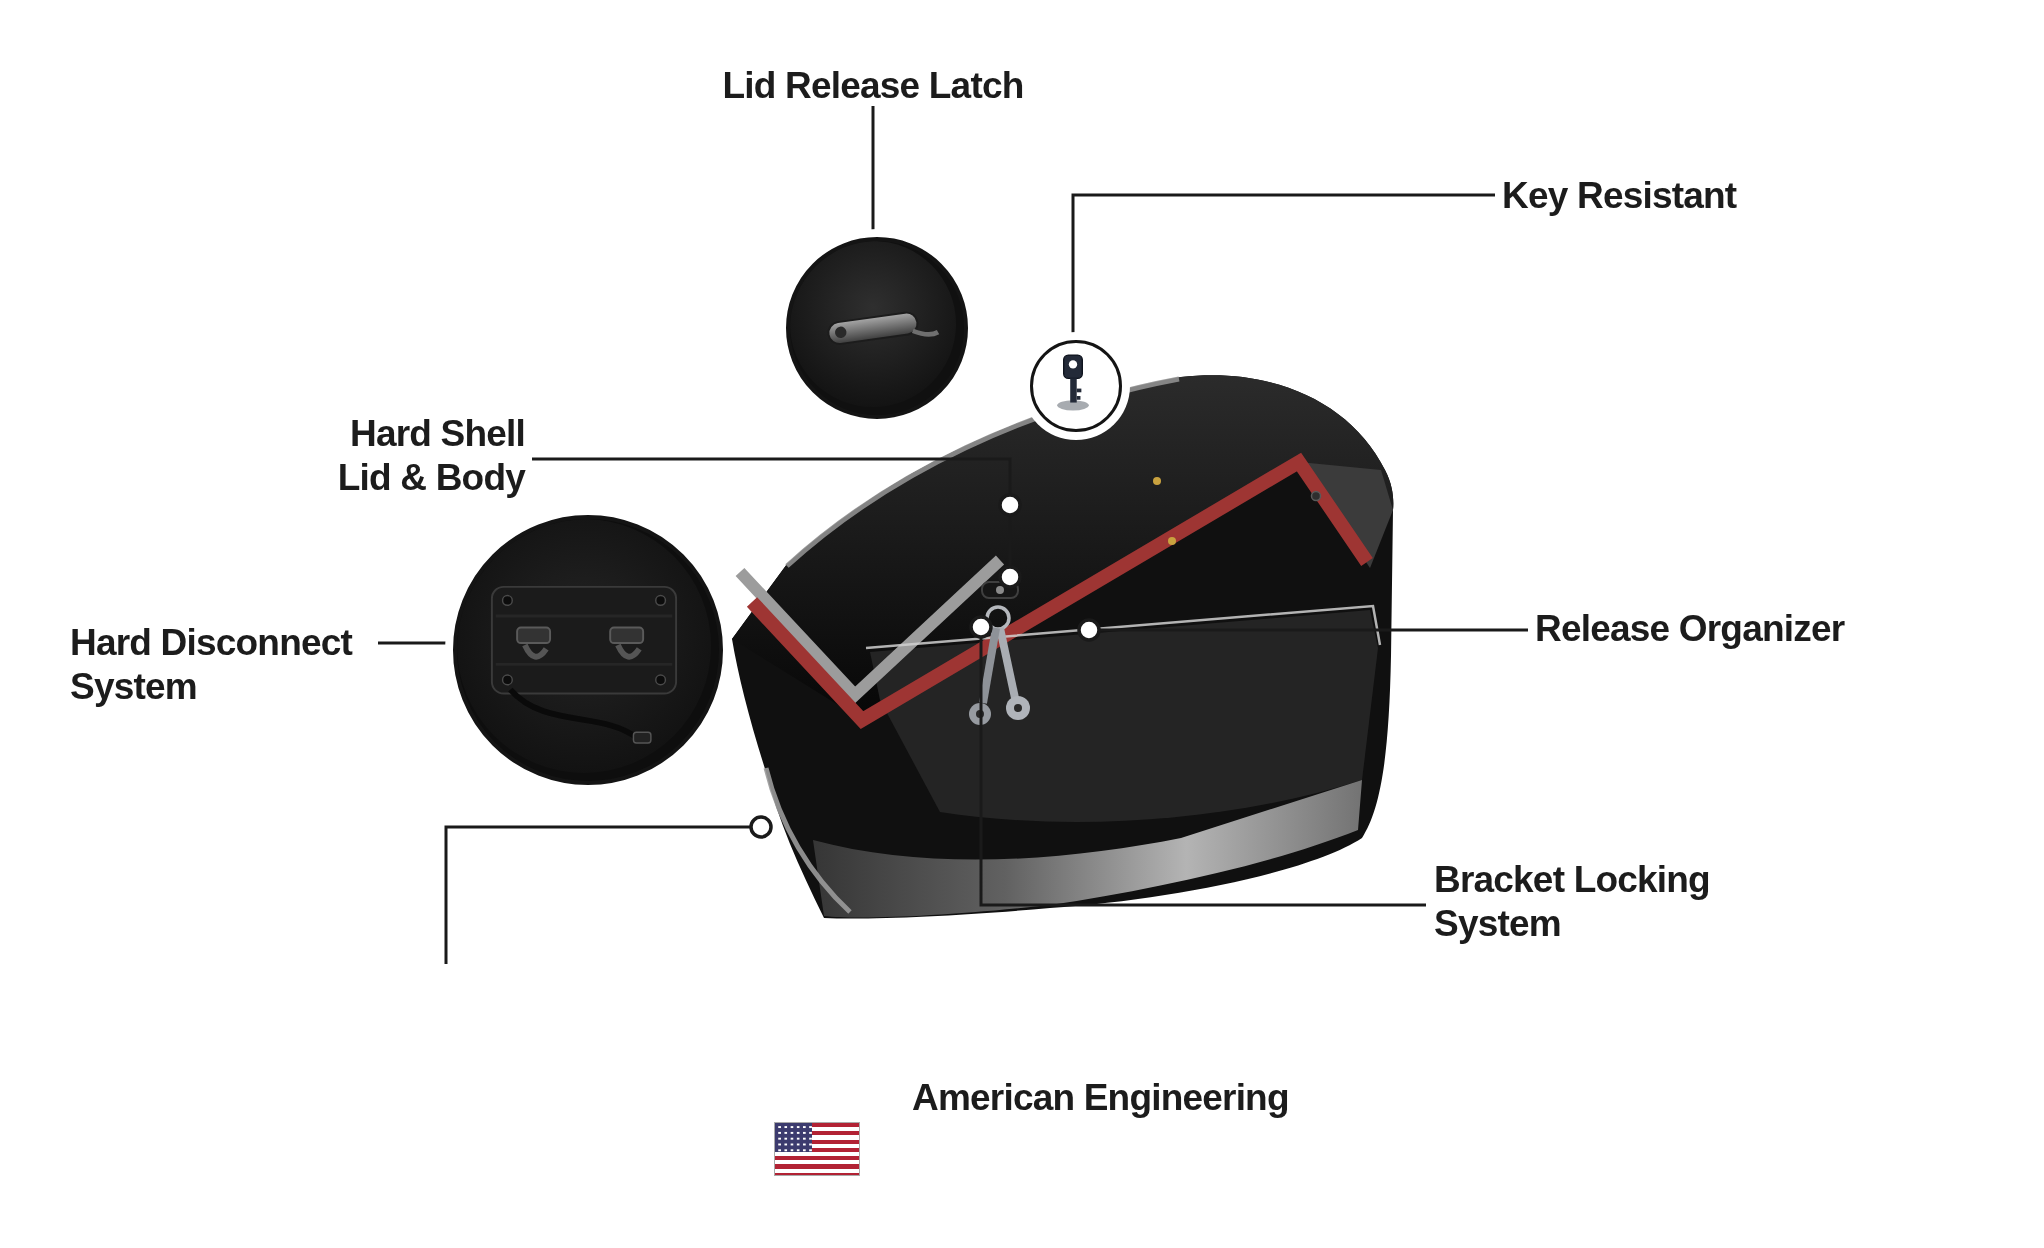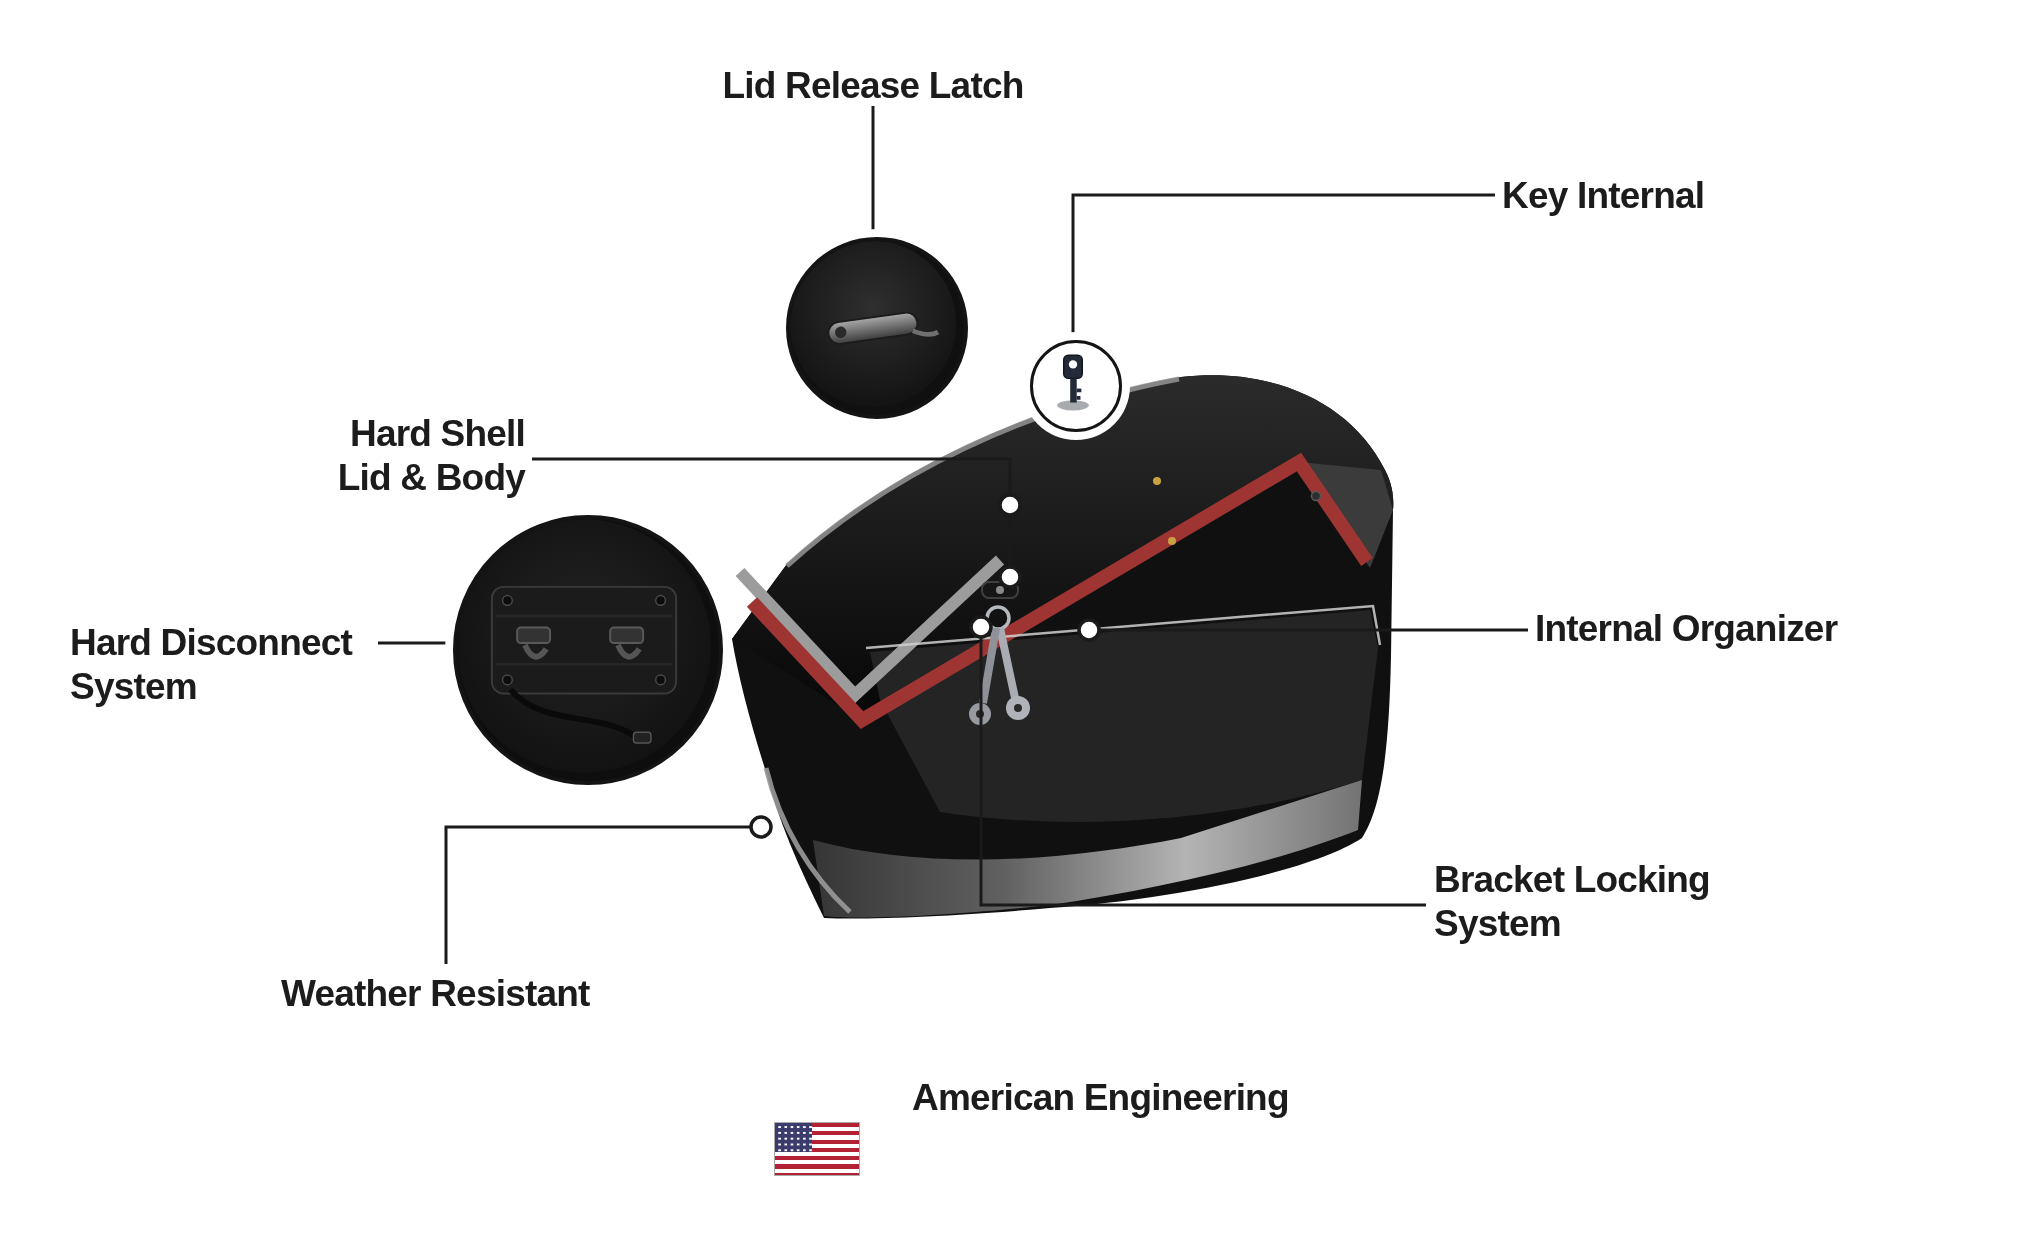--- a/index.html
+++ b/index.html
@@ -167,39 +167,38 @@
         <rect x="158" y="112" width="34" height="16" rx="4" fill="#333333" stroke="#5a5a5a" stroke-width="2"></rect>
         <path d="M166,130 q10,22 22,4" fill="none" stroke="#555555" stroke-width="6"></path>
       </g>
       <path d="M55,176 C90,216 150,198 186,226" fill="none" stroke="#0a0a0a" stroke-width="6"></path>
       <rect x="182" y="220" width="18" height="11" rx="3" fill="#222222" stroke="#555555" stroke-width="1.5"></rect>
     </svg>
   </div>
 
   <div class="label center" style="left:873px;top:64px;">Lid Release Latch</div>
 
-  <div class="label" style="left:1502px;top:174px;">Key Internal</div>
+  <div class="label" style="left:1502px;top:174px;">Key Resistant</div>
 
   <div class="label right-align" style="right:1519px;top:412px;">
     <span class="ln">Hard Shell</span>
     <span class="ln">Lid &amp; Body</span>
   </div>
 
   <div class="label" style="left:70px;top:621px;">
     <span class="ln">Hard Disconnect</span>
     <span class="ln">System</span>
   </div>
 
-  <div class="label" style="left:1535px;top:607px;">Internal Organizer</div>
+  <div class="label" style="left:1535px;top:607px;">Release Organizer</div>
 
   <div class="label" style="left:1434px;top:858px;">
     <span class="ln">Bracket Locking</span>
     <span class="ln">System</span>
   </div>
 
-  <div class="label" style="left:281px;top:972px;">Weather Resistant</div>
 
   <div class="footer-flag">
     <div class="canton"></div>
   </div>
   <div class="label" style="left:912px;top:1076px;">American Engineering</div>
 
 </div>
 
 </body></html>

